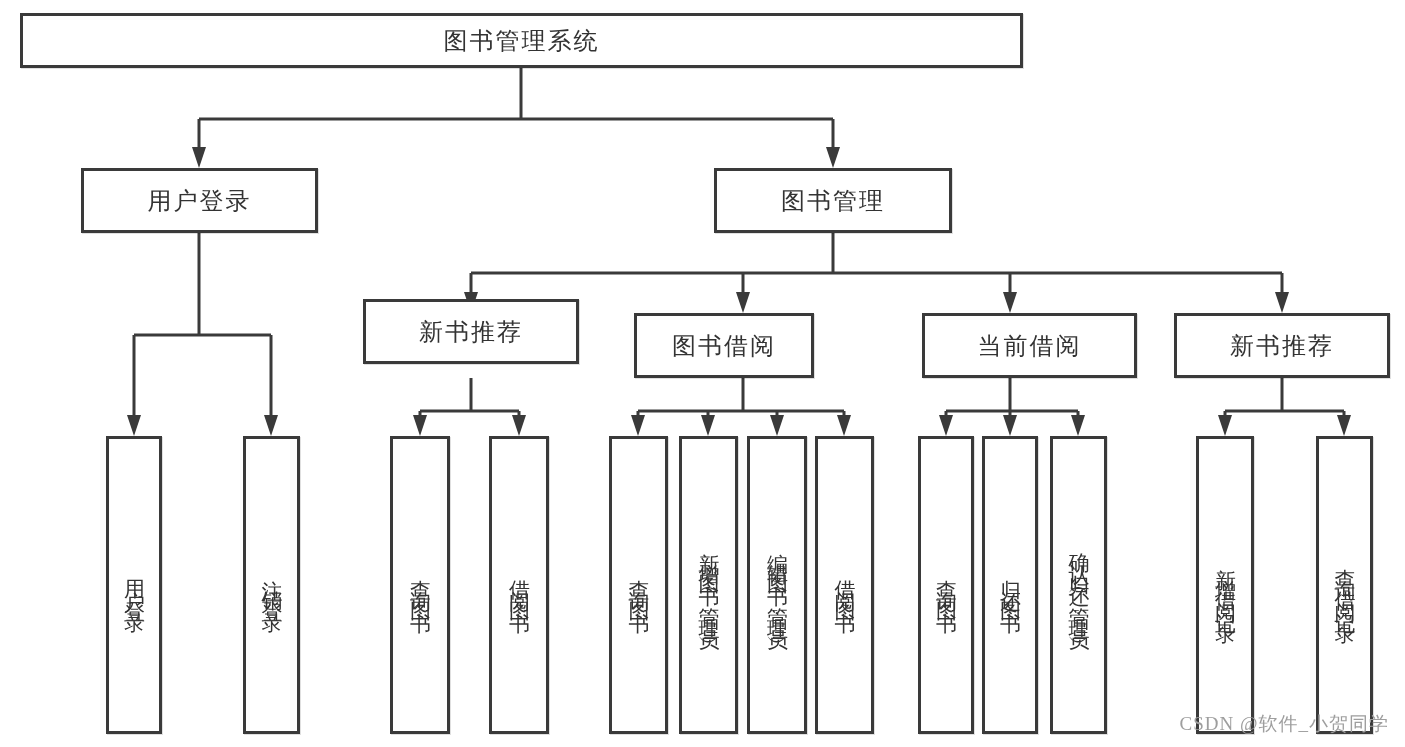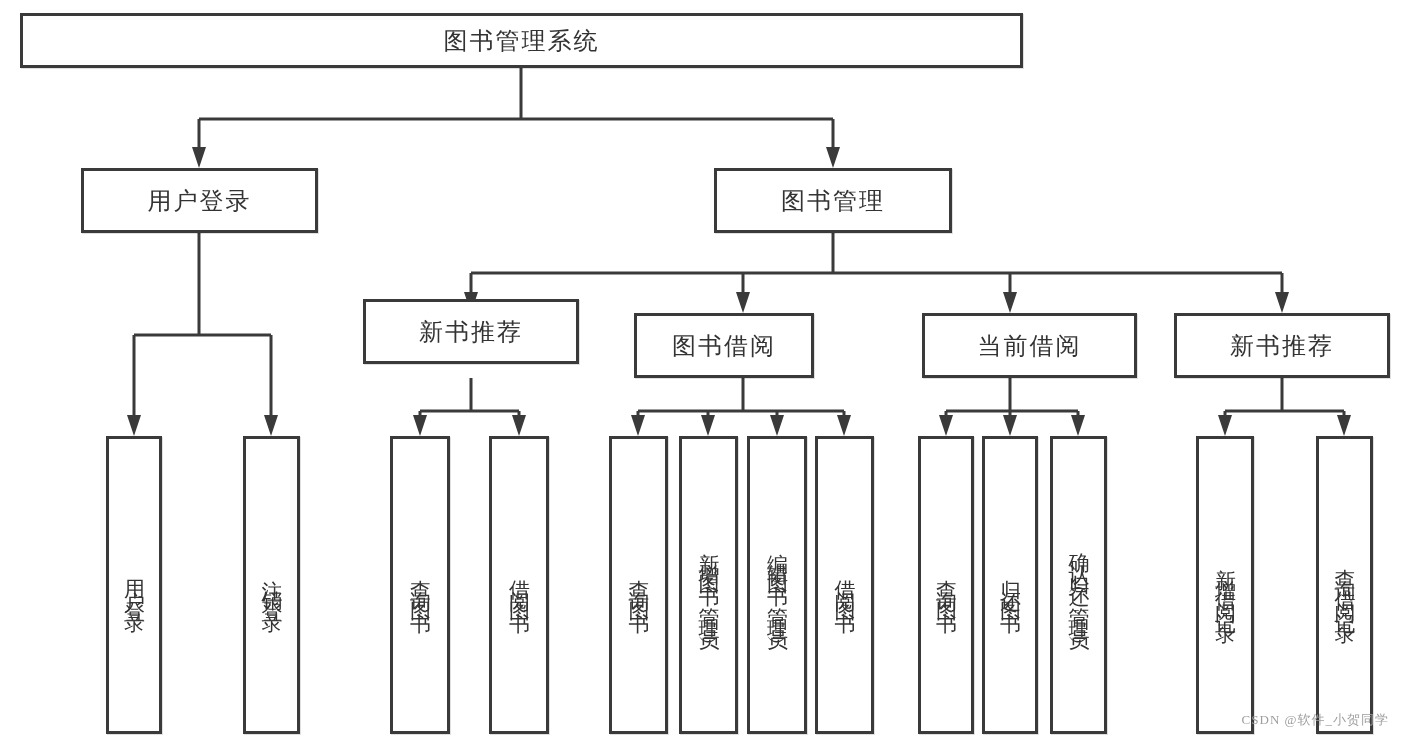--- a/index.html
+++ b/index.html
@@ -48,21 +48,21 @@
     text-orientation: mixed;
     font-size: 21px;
     letter-spacing: 11px;
     line-height: 1;
     white-space: nowrap;
   }
   .watermark {
     position: absolute;
     top: 711px;
     right: 16px;
-    font-size: 13px;
+    font-size: 19px;
     letter-spacing: 1px;
     color: var(--watermark, #9e9e9e);
     white-space: nowrap;
     z-index: 5;
   }
 </style>
 </head>
 <body>
 
 <div class="canvas">

